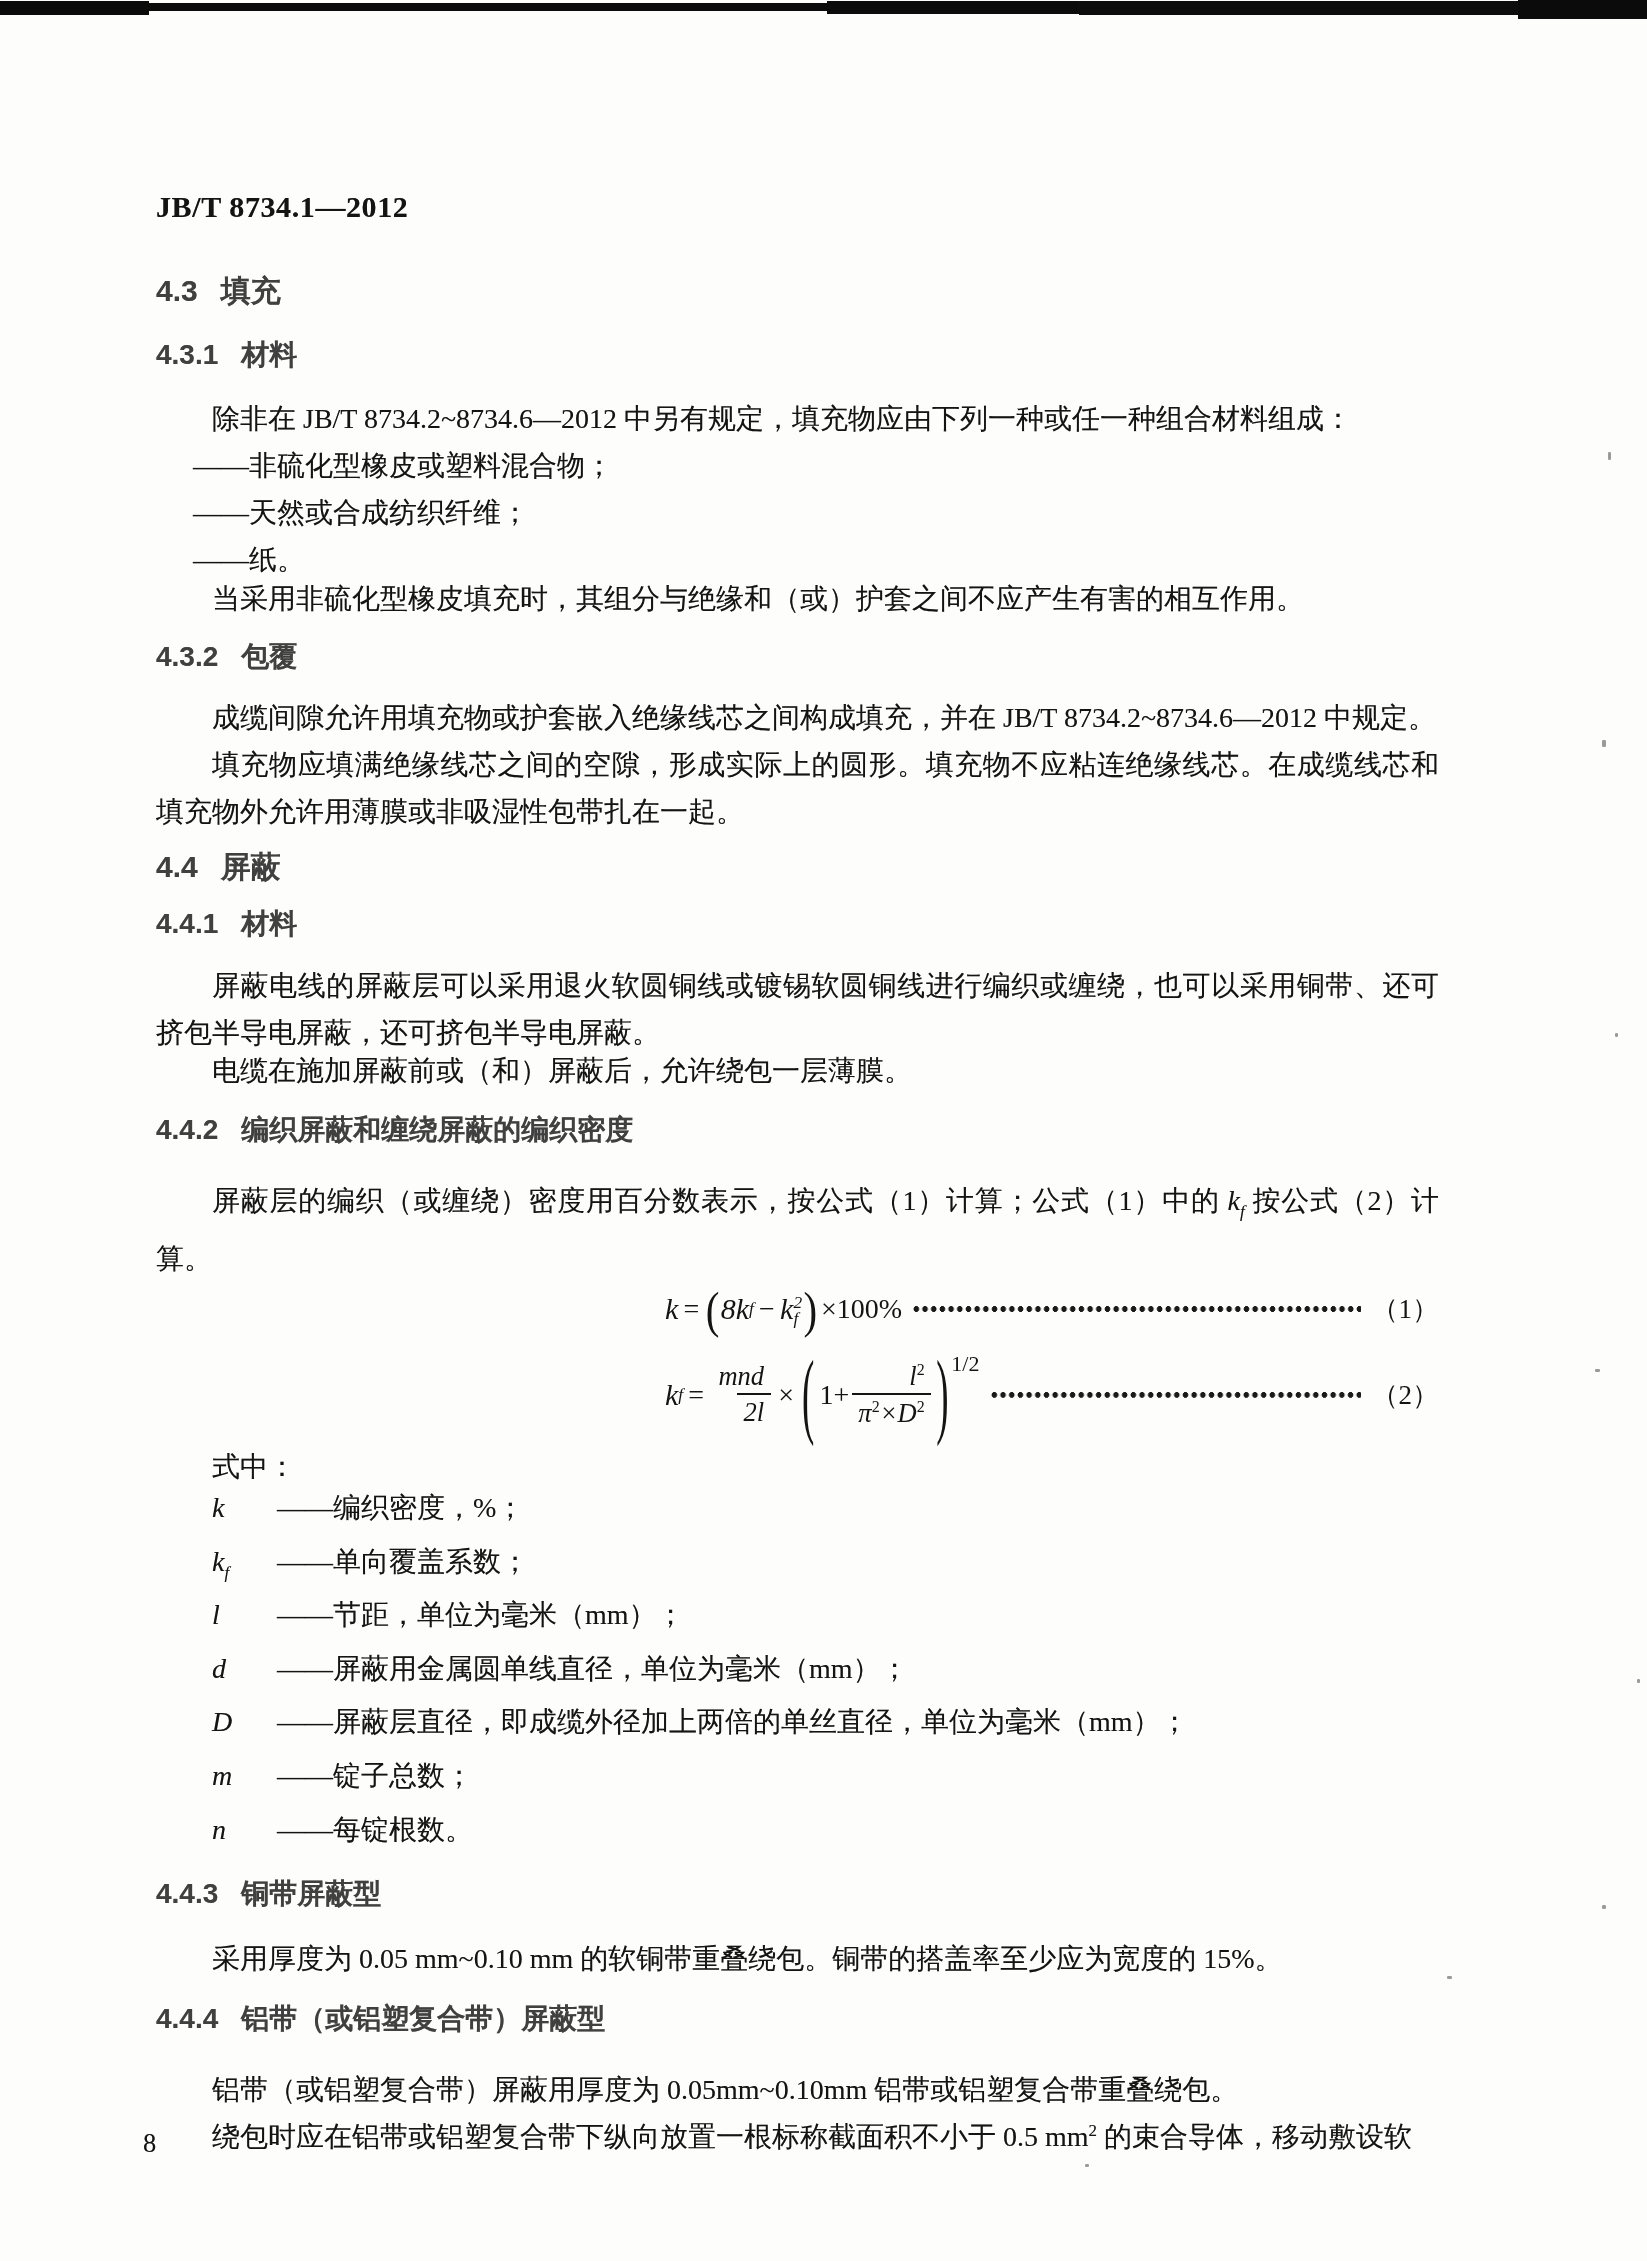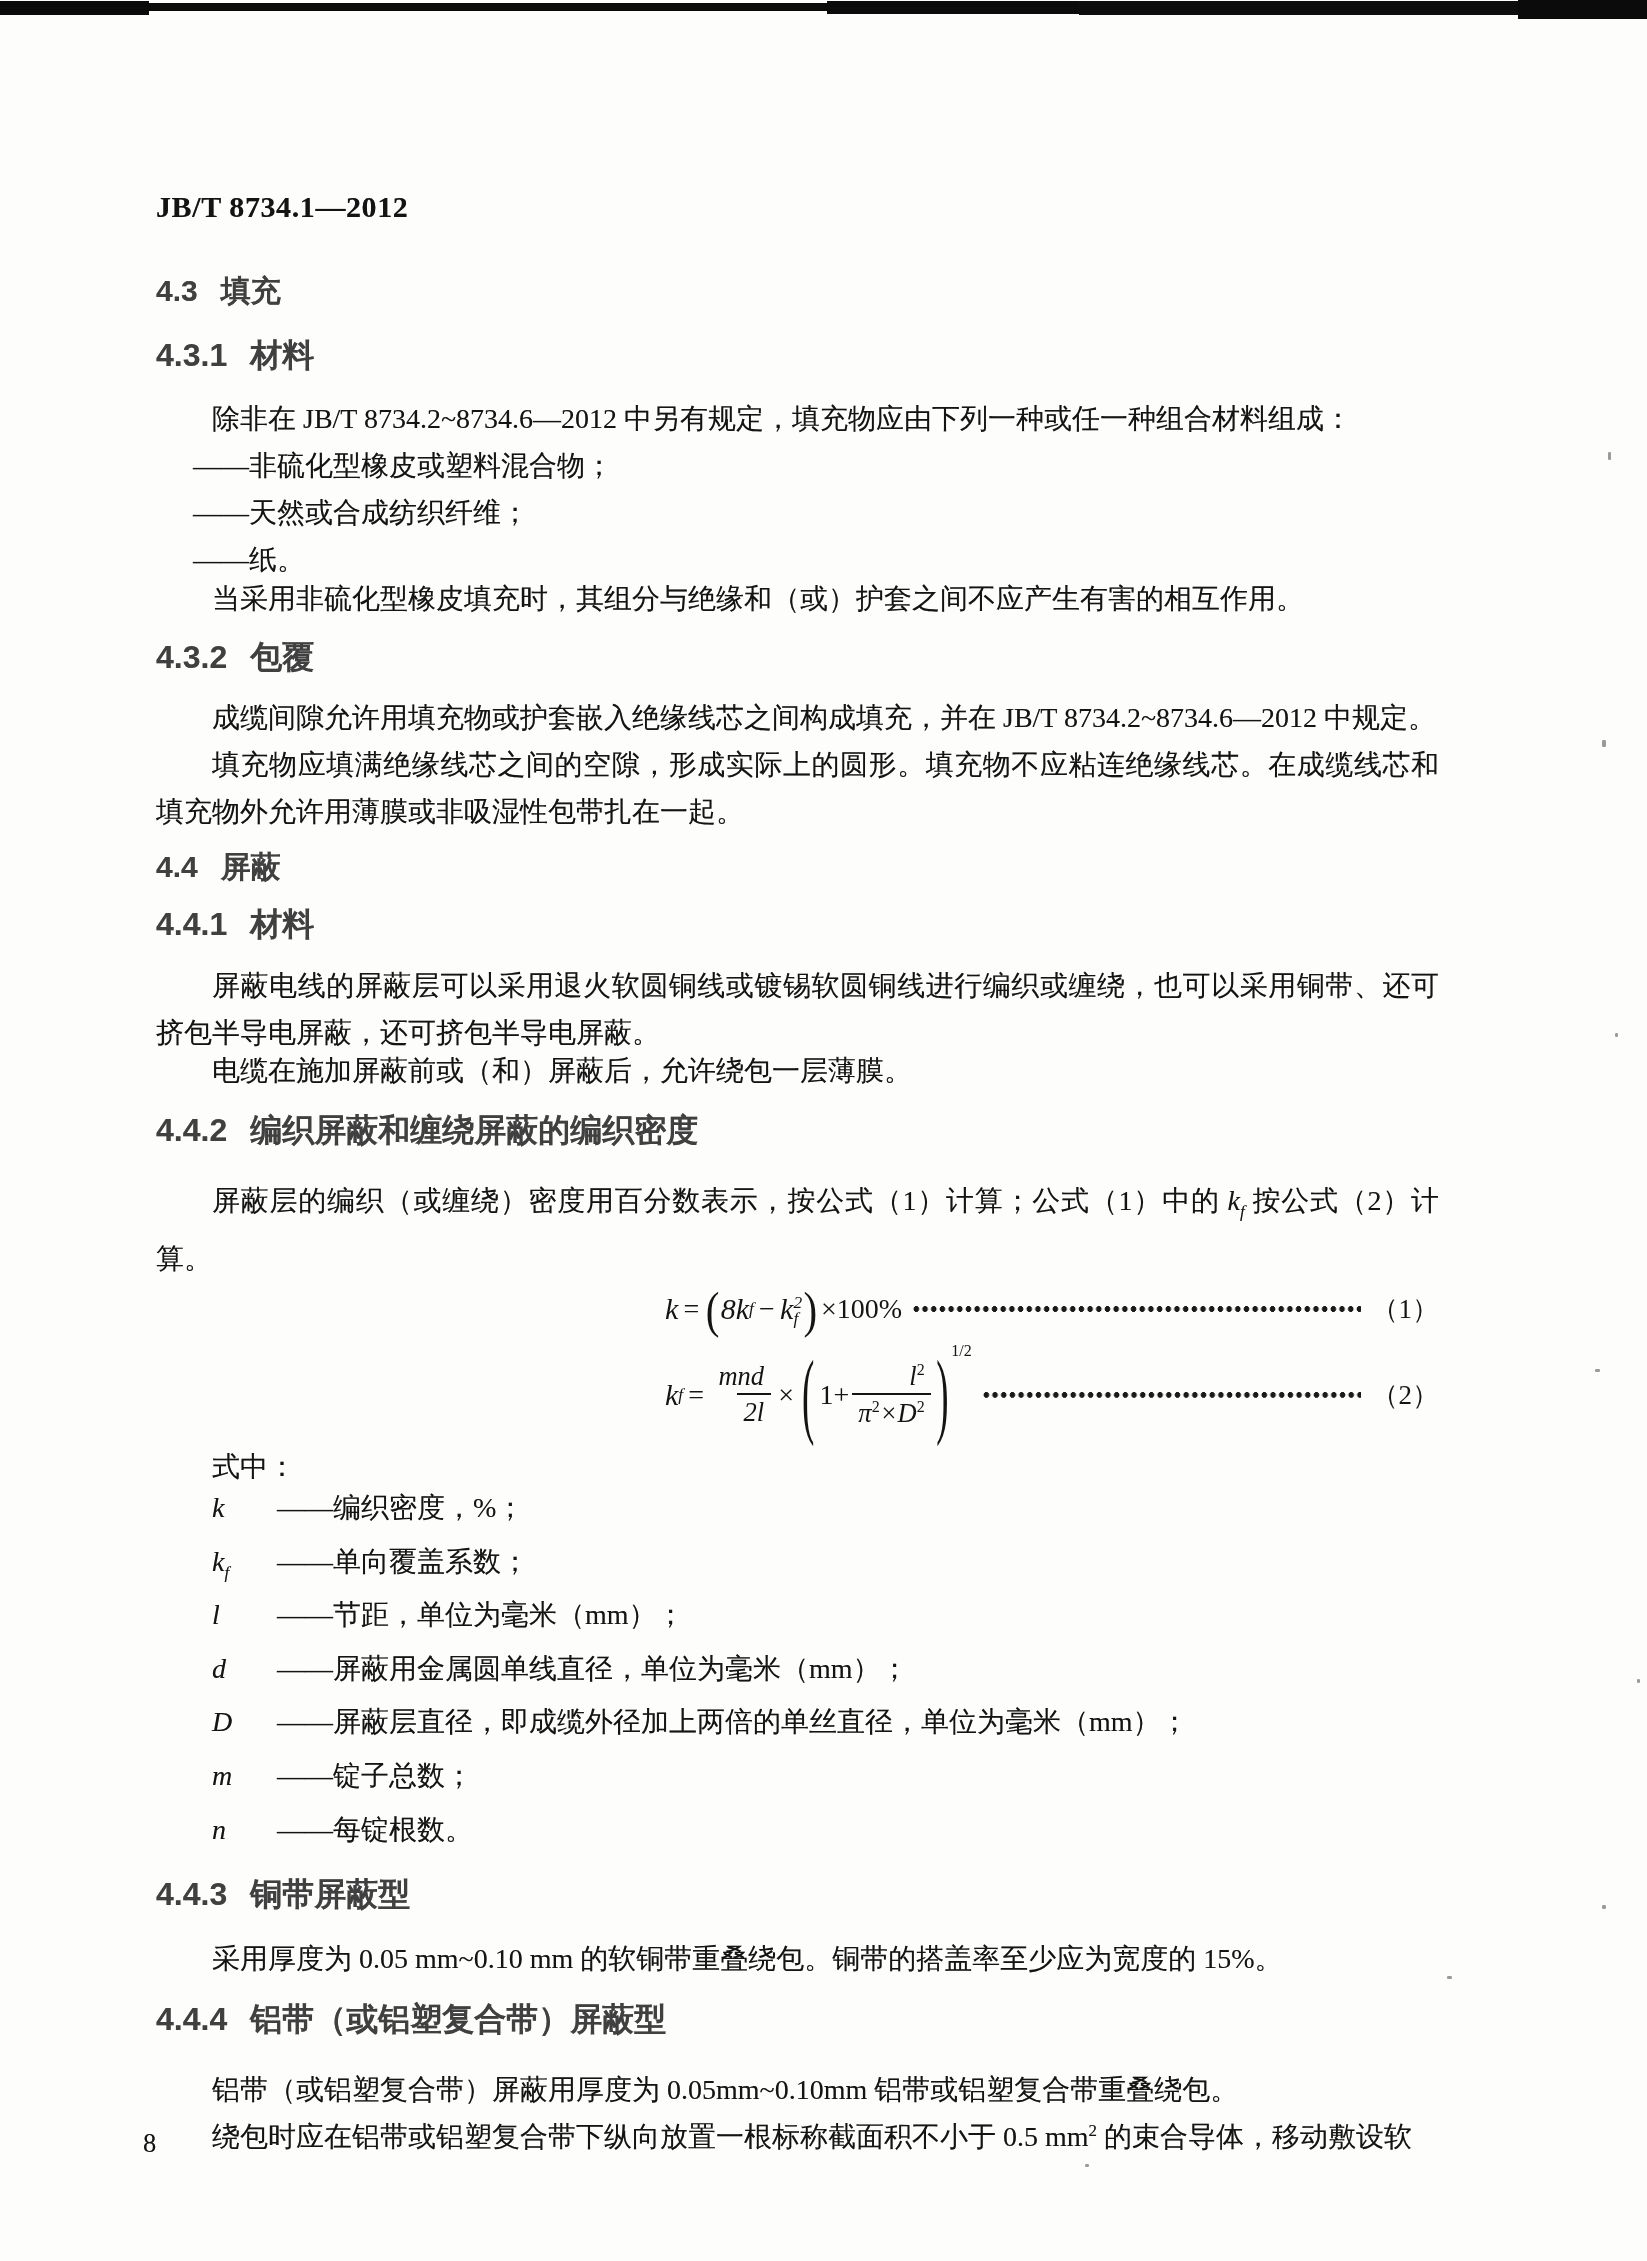--- a/index.html
+++ b/index.html
@@ -22,21 +22,21 @@
   .doc-number {
     font-weight:700; font-size:30px; line-height:35px; letter-spacing:0.6px;
     text-shadow:0 0 0.6px rgba(0,0,0,.45);
   }
   .h2, .h3 {
     font-family:"Liberation Sans","DejaVu Sans",sans-serif;
     font-weight:700; color:#404040; line-height:34px;
     text-shadow:0 0 0.6px rgba(0,0,0,.35);
   }
   .h2 { font-size:30px; }
-  .h3 { font-size:32px; }
+  .h3 { font-size:28px; }
   .hnum { display:inline-block; margin-right:23px; }
 
   .body-text {
     font-size:28px; line-height:47px; text-align:justify;
     margin:0; text-shadow:0 0 0.6px rgba(0,0,0,.35);
   }
   .indent { text-indent:56px; }
   .dash-item { padding-left:37px; line-height:47px; }
 
   #h-43   { margin-top:50px; }
@@ -71,21 +71,21 @@
            font-size:17.4px; font-style:italic; line-height:15.5px; transform:translateY(1.9px); }
   .paren-md { display:inline-block; font-size:41px; font-weight:400;
               transform:scaleY(1.25); margin:0 1.3px; line-height:0; }
   .paren-lg { display:inline-block; font-size:37px; font-weight:400;
               transform:scaleY(2.55); margin:0 2.6px; line-height:0; }
   .frac { display:inline-flex; flex-direction:column; align-items:flex-end;
           font-size:26.5px; font-style:italic; line-height:1.12; margin:0 2.6px; }
   .frac .num { padding:0 6.5px 1.3px; }
   .frac .den { border-top:2.3px solid #141414; padding:2.6px 6.5px 0; }
   .frac sup { font-size:16px; font-style:normal; }
-  .fexp { font-size:16px; align-self:flex-start; font-style:normal; }
+  .fexp { font-size:22px; align-self:flex-start; margin-top:9px; font-style:normal; }
   .leader { flex:1; height:7.8px; margin:0 10.3px;
             background-image:radial-gradient(circle, #1a1a1a 2.6px, rgba(0,0,0,0) 3.1px);
             background-size:8.7px 7.8px; background-repeat:repeat-x;
             background-position:left center; }
   .flabel { font-size:27px; }
 
   
   .where { font-size:28px; line-height:39px; padding-left:56px; margin:0;
            text-shadow:0 0 0.6px rgba(0,0,0,.35); }
   .def-row { display:flex; line-height:43px; font-size:28px; padding-left:56px;

